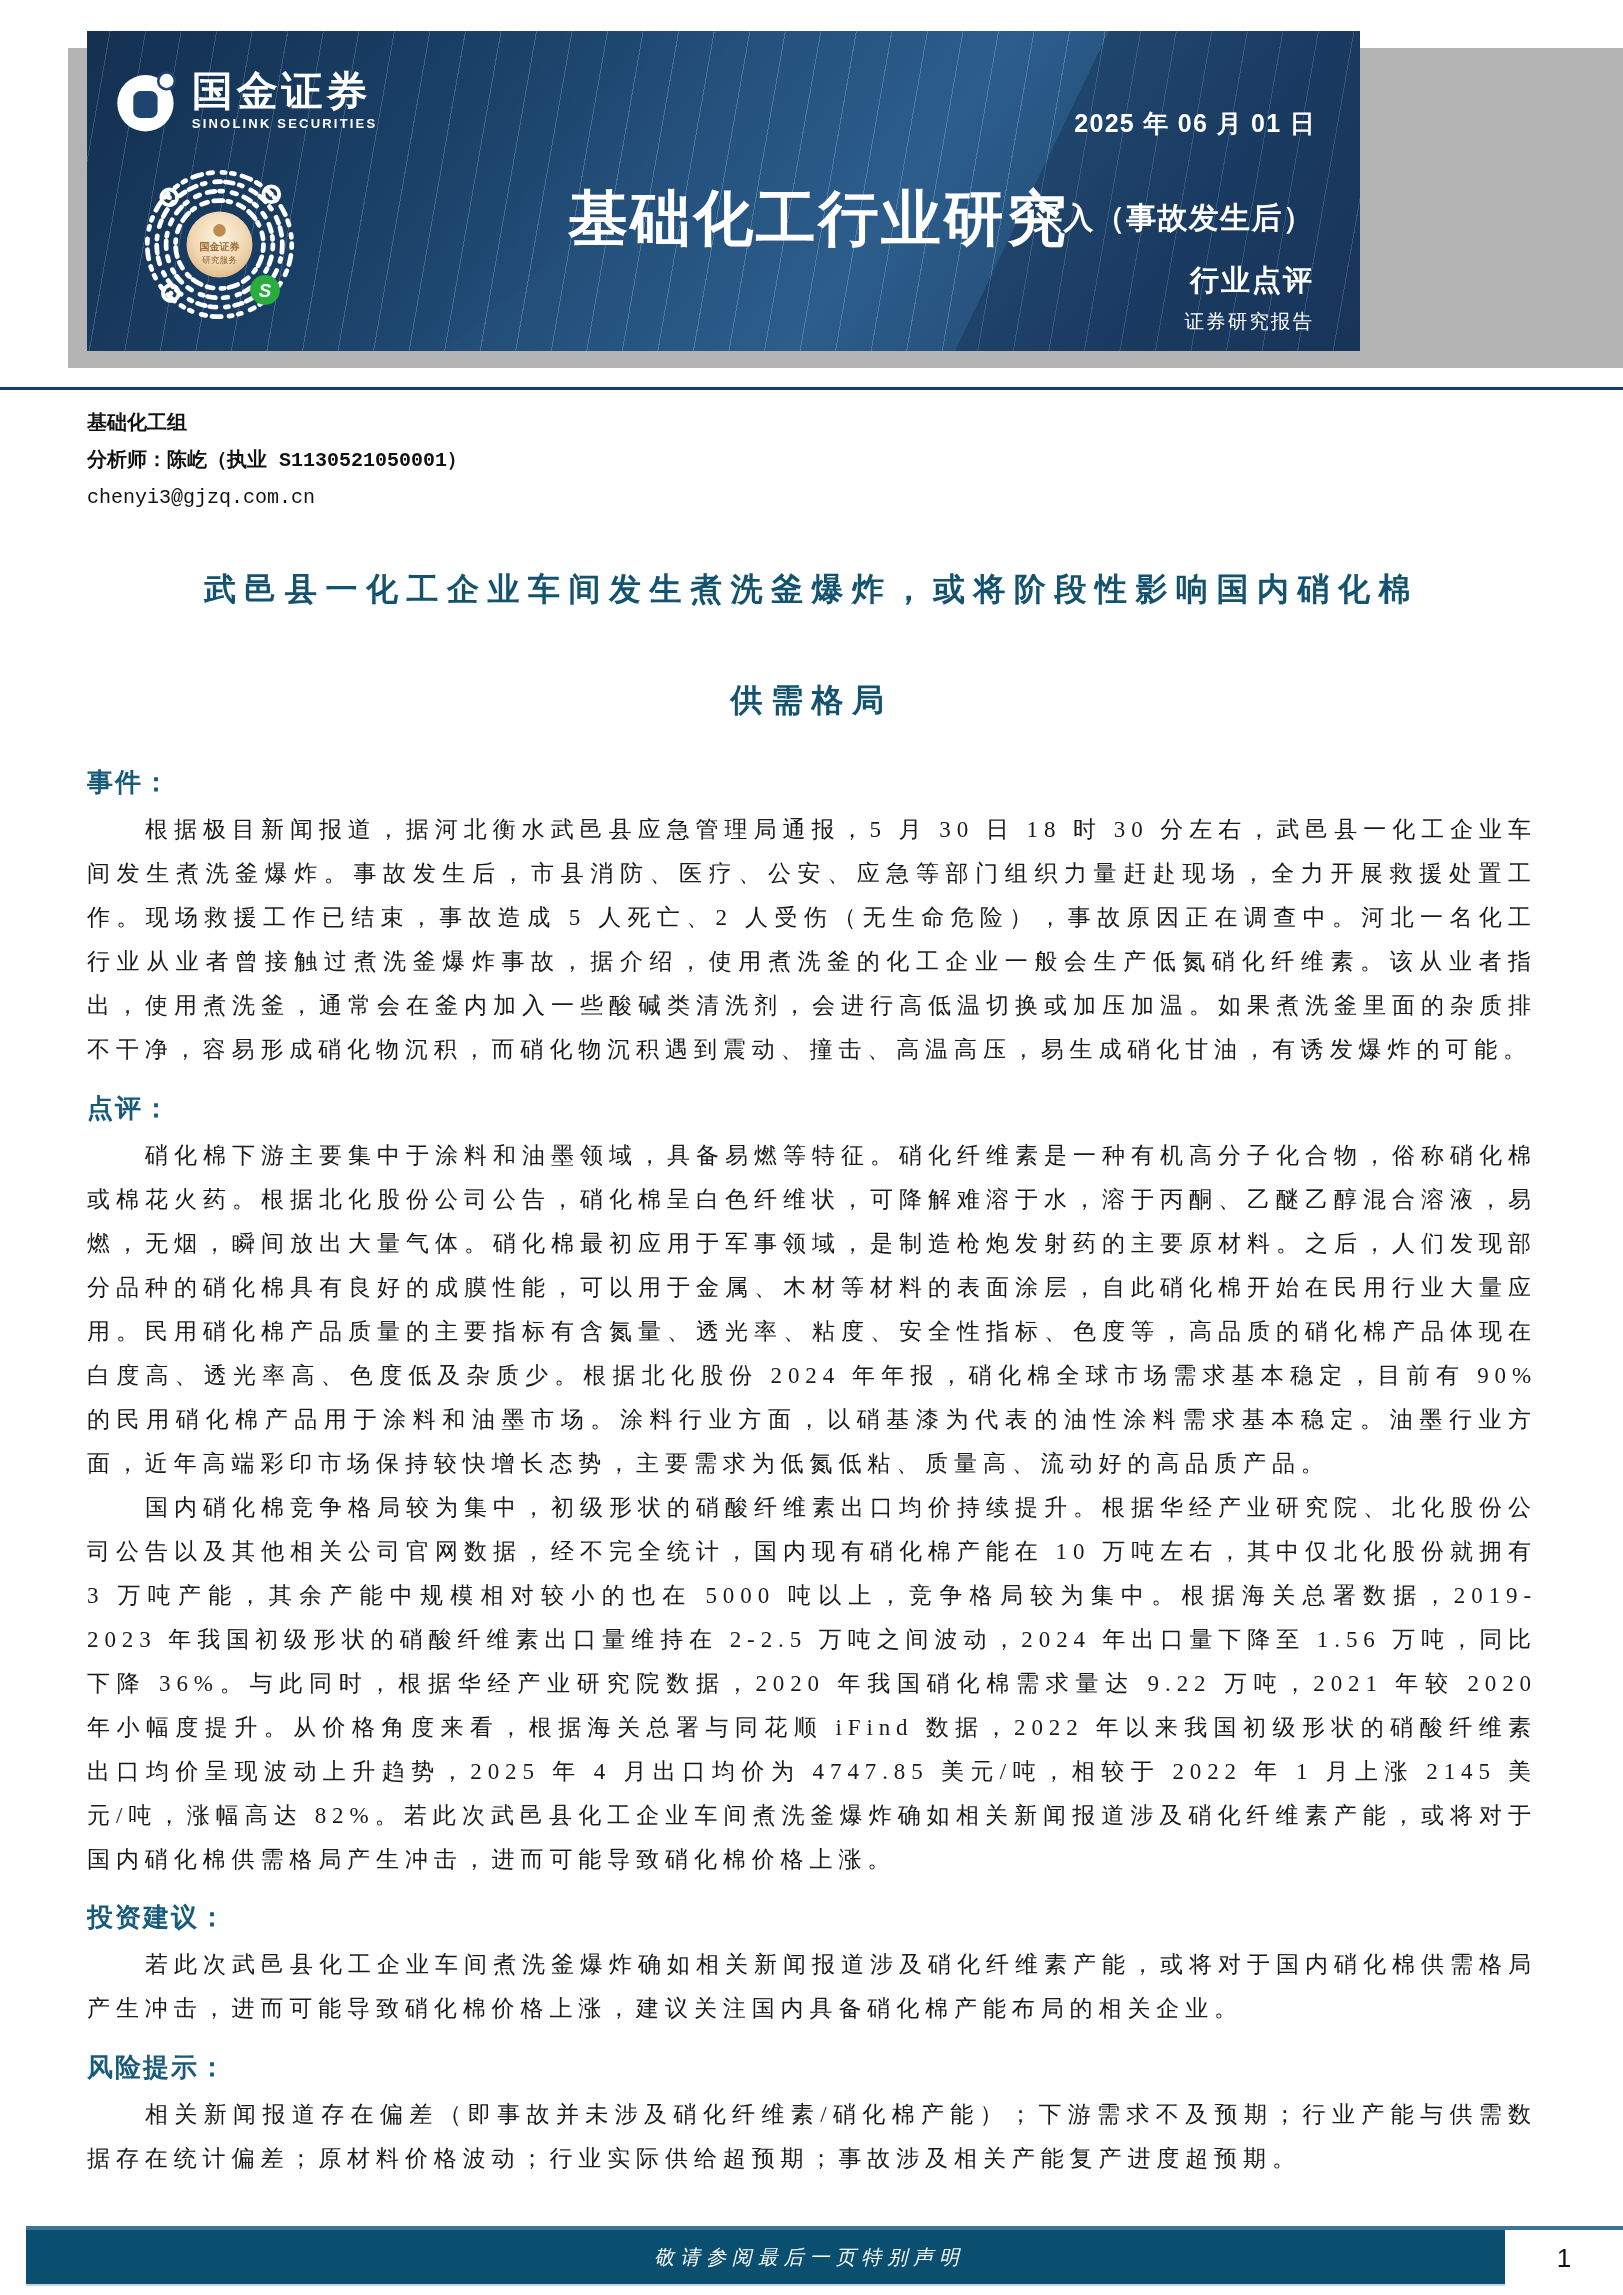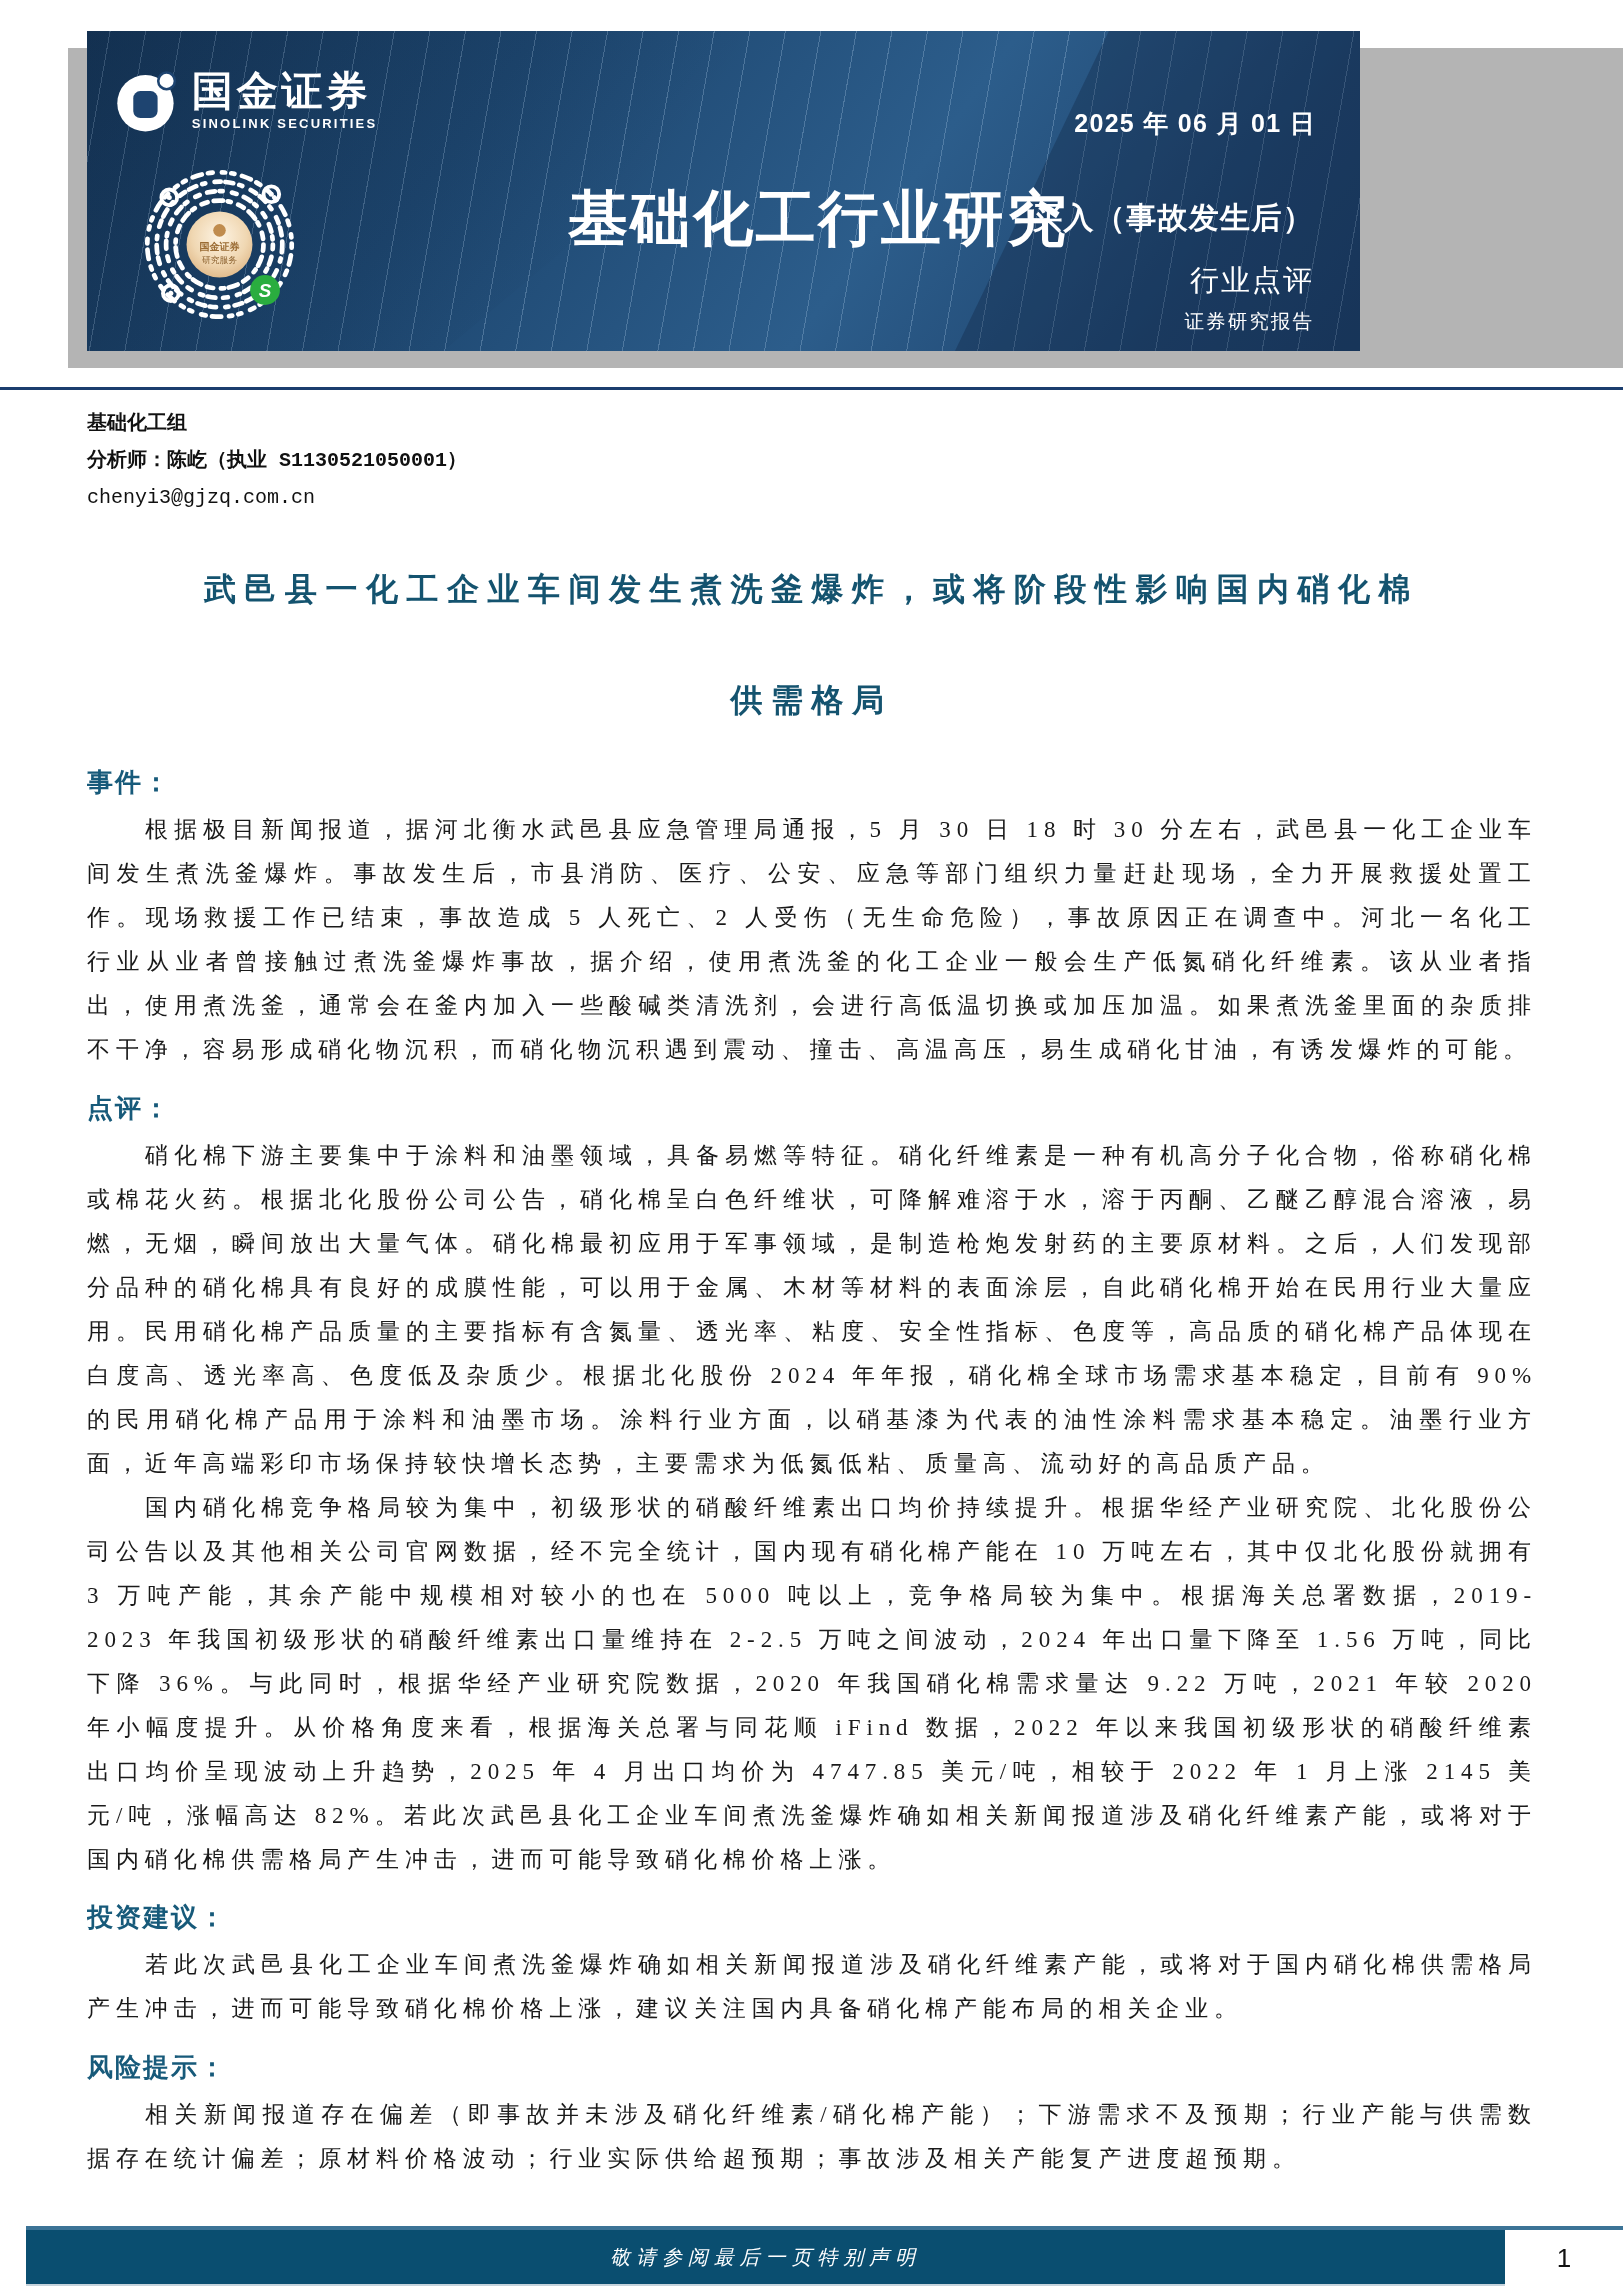--- a/index.html
+++ b/index.html
@@ -32,21 +32,21 @@
     clip-path:polygon(38% 0,100% 0,100% 100%,0 100%);
   }
   .logo-row{position:absolute;left:29px;top:39px;display:flex;align-items:flex-start;z-index:3;}
   .logo-mark{width:64px;height:64px;}
   .logo-text{margin-left:11.8px;}
   .logo-cn{font-size:41px;font-weight:bold;letter-spacing:3.9px;line-height:43px;}
   .logo-en{font-size:13px;font-weight:bold;letter-spacing:2.2px;margin-top:2.6px;}
   .banner-date{position:absolute;right:44px;top:76px;font-size:25px;font-weight:bold;letter-spacing:1.3px;z-index:3;}
   .banner-title{position:absolute;left:481px;top:148px;font-size:60px;font-weight:bold;letter-spacing:2.6px;z-index:3;white-space:nowrap;}
   .banner-rating{position:absolute;right:46px;top:167px;font-size:30px;font-weight:bold;letter-spacing:1.3px;z-index:3;}
-  .banner-type{position:absolute;right:46px;top:230px;font-size:29px;font-weight:normal;letter-spacing:2px;z-index:3;}
+  .banner-type{position:absolute;right:46px;top:230px;font-size:29px;font-weight:bold;letter-spacing:2px;z-index:3;}
   .banner-doctype{position:absolute;right:46px;top:277px;font-size:19.6px;letter-spacing:2px;z-index:3;}
   .qr{position:absolute;left:54px;top:135px;width:157px;height:157px;z-index:3;}
   
   .divider{position:absolute;left:0;top:387px;width:1623px;height:3.3px;background:#1b3d6e;}
   
   .analyst{position:absolute;left:87px;top:405px;font-size:20px;line-height:37px;color:#111111;font-family:Liberation Mono, monospace;}
   .analyst .b{font-weight:bold;}
   
   .report-title{
     position:absolute;left:0;top:570px;width:1623px;text-align:center;
@@ -66,21 +66,21 @@
   .content p{
     margin:0;font-family:Liberation Serif, serif;
     font-size:23px;line-height:44px;letter-spacing:5.9px;
     text-align:justify;text-indent:58px;
   }
   
   .footer-topline{position:absolute;left:26px;top:2226px;width:1597px;height:3.9px;background:#3c7396;}
   .footer-bar{
     position:absolute;left:26px;top:2230px;width:1479px;height:54px;background:#0a4e70;
     border-bottom:2px solid #c6d3dc;
-    display:flex;align-items:center;justify-content:center;
+    display:flex;align-items:center;justify-content:center;padding-left:44px;
   }
   .footer-text{
     color:#ffffff;font-size:20px;font-style:italic;letter-spacing:5.9px;
     font-family:"Liberation Serif",serif;
   }
   .footer-page{
     position:absolute;left:1505px;top:2230px;width:118px;height:56px;background:#ffffff;
     display:flex;align-items:center;justify-content:center;
     font-size:26px;color:#111111;font-family:"Liberation Sans",sans-serif;
   }

